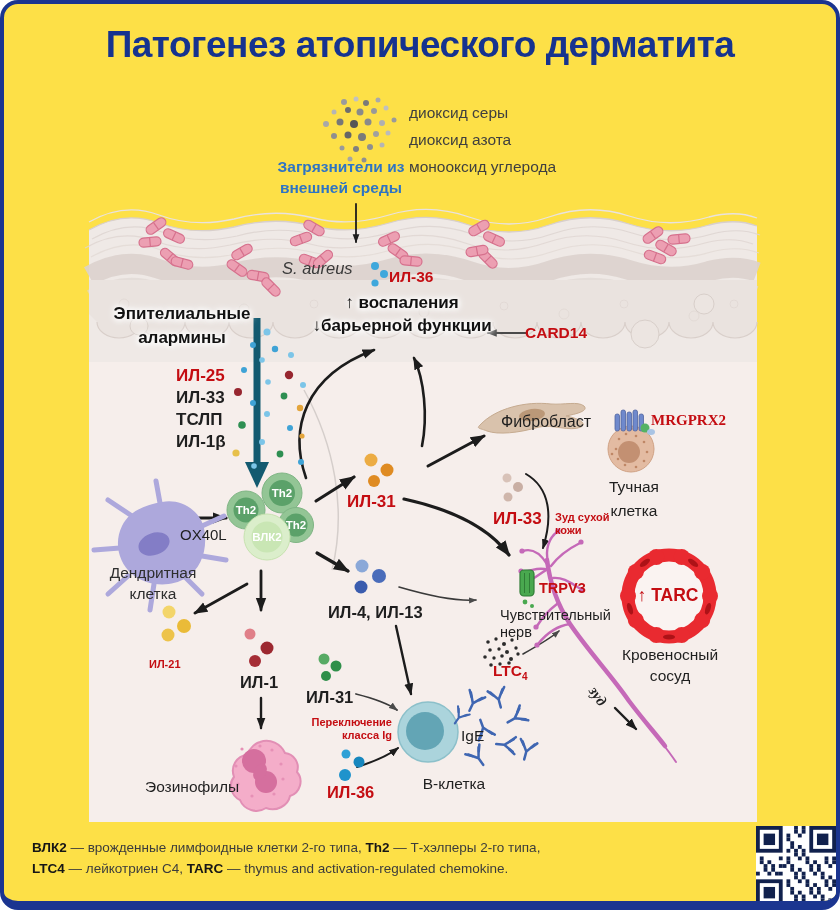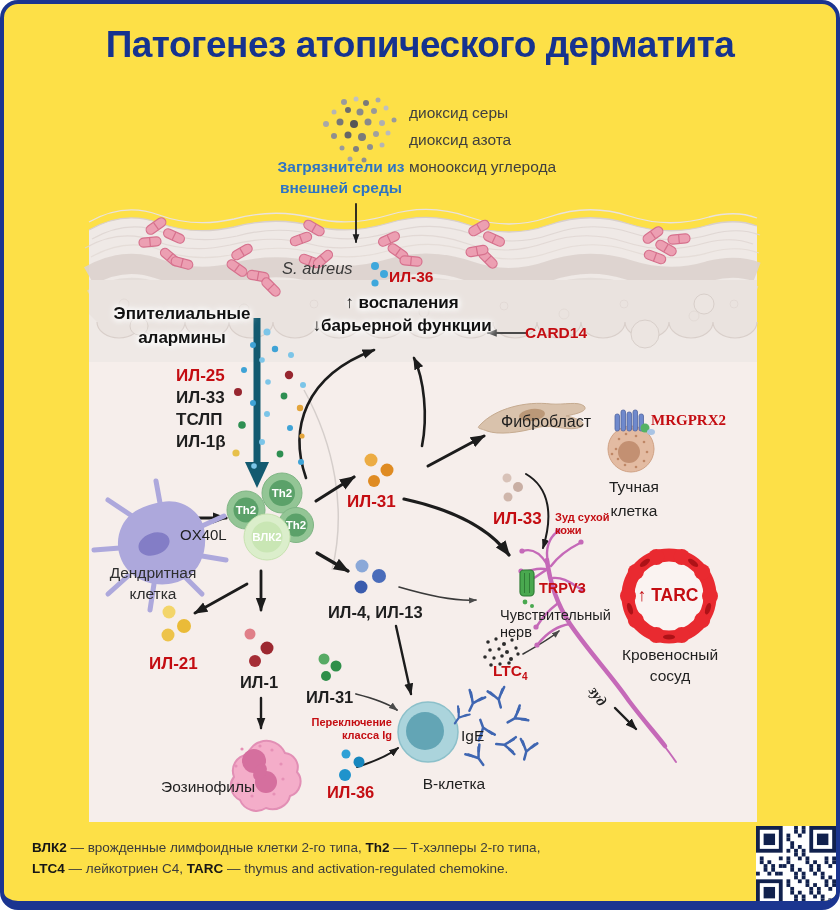--- a/index.html
+++ b/index.html
@@ -437,29 +437,29 @@
 кожи</div>
   <div class="lbl b red" style="left:535px;top:574px;font-size:14.5px;">TRPV3</div>
   <div class="lbl" style="left:496px;top:603px;font-size:14.5px;line-height:17px;">Чувствительный
 нерв</div>
 
   <div class="lbl b red c" style="left:664px;top:581px;font-size:17.5px;">↑ TARC</div>
   <div class="lbl c" style="left:666px;top:640px;line-height:21px;">Кровеносный
 сосуд</div>
 
   <div class="lbl b" style="left:324px;top:598px;font-size:16.5px;">ИЛ-4, ИЛ-13</div>
-  <div class="lbl b red" style="left:145px;top:650px;font-size:17px;">ИЛ-21</div>
+  <div class="lbl b red" style="left:145px;top:650px;font-size:11px;">ИЛ-21</div>
   <div class="lbl b" style="left:236px;top:668px;font-size:16.5px;">ИЛ-1</div>
   <div class="lbl b" style="left:302px;top:683px;font-size:16.5px;">ИЛ-31</div>
   <div class="lbl b red small" style="left:288px;top:712px;width:100px;text-align:right;">Переключение
 класса Ig</div>
   <div class="lbl" style="left:457px;top:722px;">IgE</div>
   <div class="lbl c" style="left:450px;top:770px;">В-клетка</div>
   <div class="lbl b red" style="left:323px;top:778px;font-size:16.5px;">ИЛ-36</div>
-  <div class="lbl" style="left:157px;top:773px;text-align:right;">Эозинофилы</div>
+  <div class="lbl" style="left:141px;top:773px;text-align:right;">Эозинофилы</div>
 
   <div class="lbl b red" style="left:489px;top:657px;font-size:15.5px;"><span>LTC</span><sub style="font-size:10px;">4</sub></div>
   <div class="lbl i itch" style="left:584px;top:682px;font-size:15px;color:#222;">зуд</div>
 
   <div class="legend">
     <div><span class="b">ВЛК2</span><span> — врожденные лимфоидные клетки 2-го типа, </span><span class="b">Th2</span><span> — Т-хэлперы 2-го типа,</span></div>
     <div><span class="b">LTC4</span><span> — лейкотриен C4, </span><span class="b">TARC</span><span> — thymus and activation-regulated chemokine.</span></div>
   </div>
 
   <svg class="qr" width="80" height="80" viewBox="0 0 21 21">

